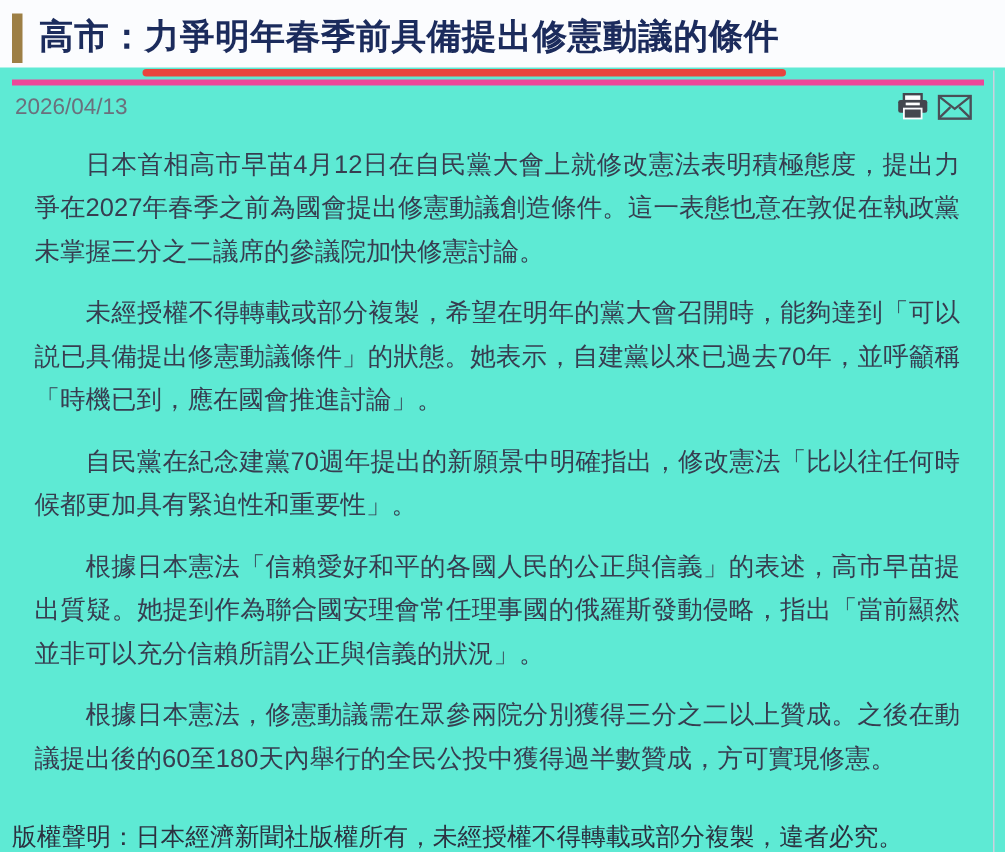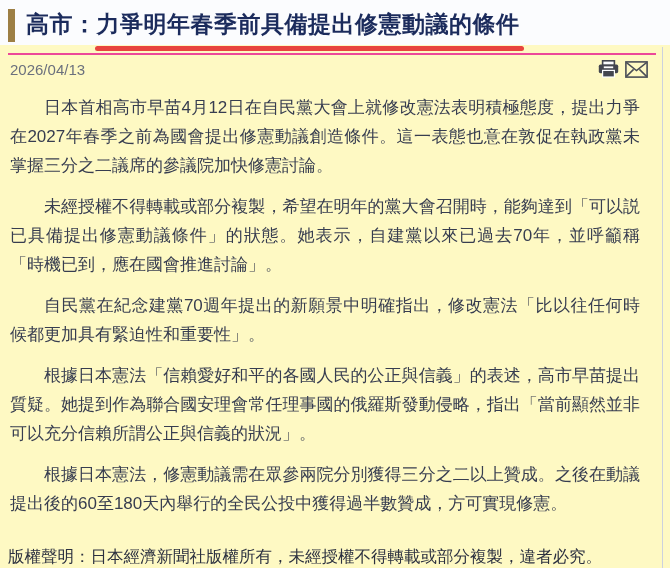--- a/index.html
+++ b/index.html
@@ -4,21 +4,21 @@
 <style>
   html, body { margin: 0; padding: 0; }
   body {
     width: 670px; height: 568px;
     font-family: "Liberation Sans", "DejaVu Sans", sans-serif;
     background: #edeff6;
   }
   .page {
     position: relative;
     width: 670px; height: 568px;
-    background: #fef9c3;
+    background: #5eead4;
     overflow: hidden;
     box-sizing: border-box;
   }
   
   .header-band {
     background: #fbfcfe;
     padding: 9px 10px 0 8px;
     height: 45px;
     box-sizing: border-box;
     display: flex;
@@ -47,21 +47,21 @@
     content: "";
     position: absolute;
     left: -2px; right: -4px; bottom: -11px;
     height: 5px;
     background: #e8443e;
     border-radius: 3px;
   }
   
   .meta-row {
     margin: 8px 14px 0 8px;
-    border-top: 2px solid #ec4899;
+    border-top: 4px solid #ec4899;
     padding: 5px 2px 4px 2px;
     display: flex;
     align-items: center;
     justify-content: space-between;
   }
   .article-date {
     font-size: 15px;
     color: #6b707d;
   }
   .meta-icons {
@@ -73,21 +73,21 @@
   .icon-btn {
     display: inline-flex;
     cursor: pointer;
     background: none; border: none; padding: 0;
   }
   
   .article-body {
     padding: 11px 30px 0 10px;
   }
   .article-body p {
-    margin: 0 0 12px 0;
+    margin: 0 0 12px 13px;
     font-size: 17px;
     line-height: 29px;
     color: #373d50;
     text-indent: 2em;
     text-align: justify;
   }
   
   .copyright {
     margin: 27px 30px 0 8px;
     font-size: 16.5px;

